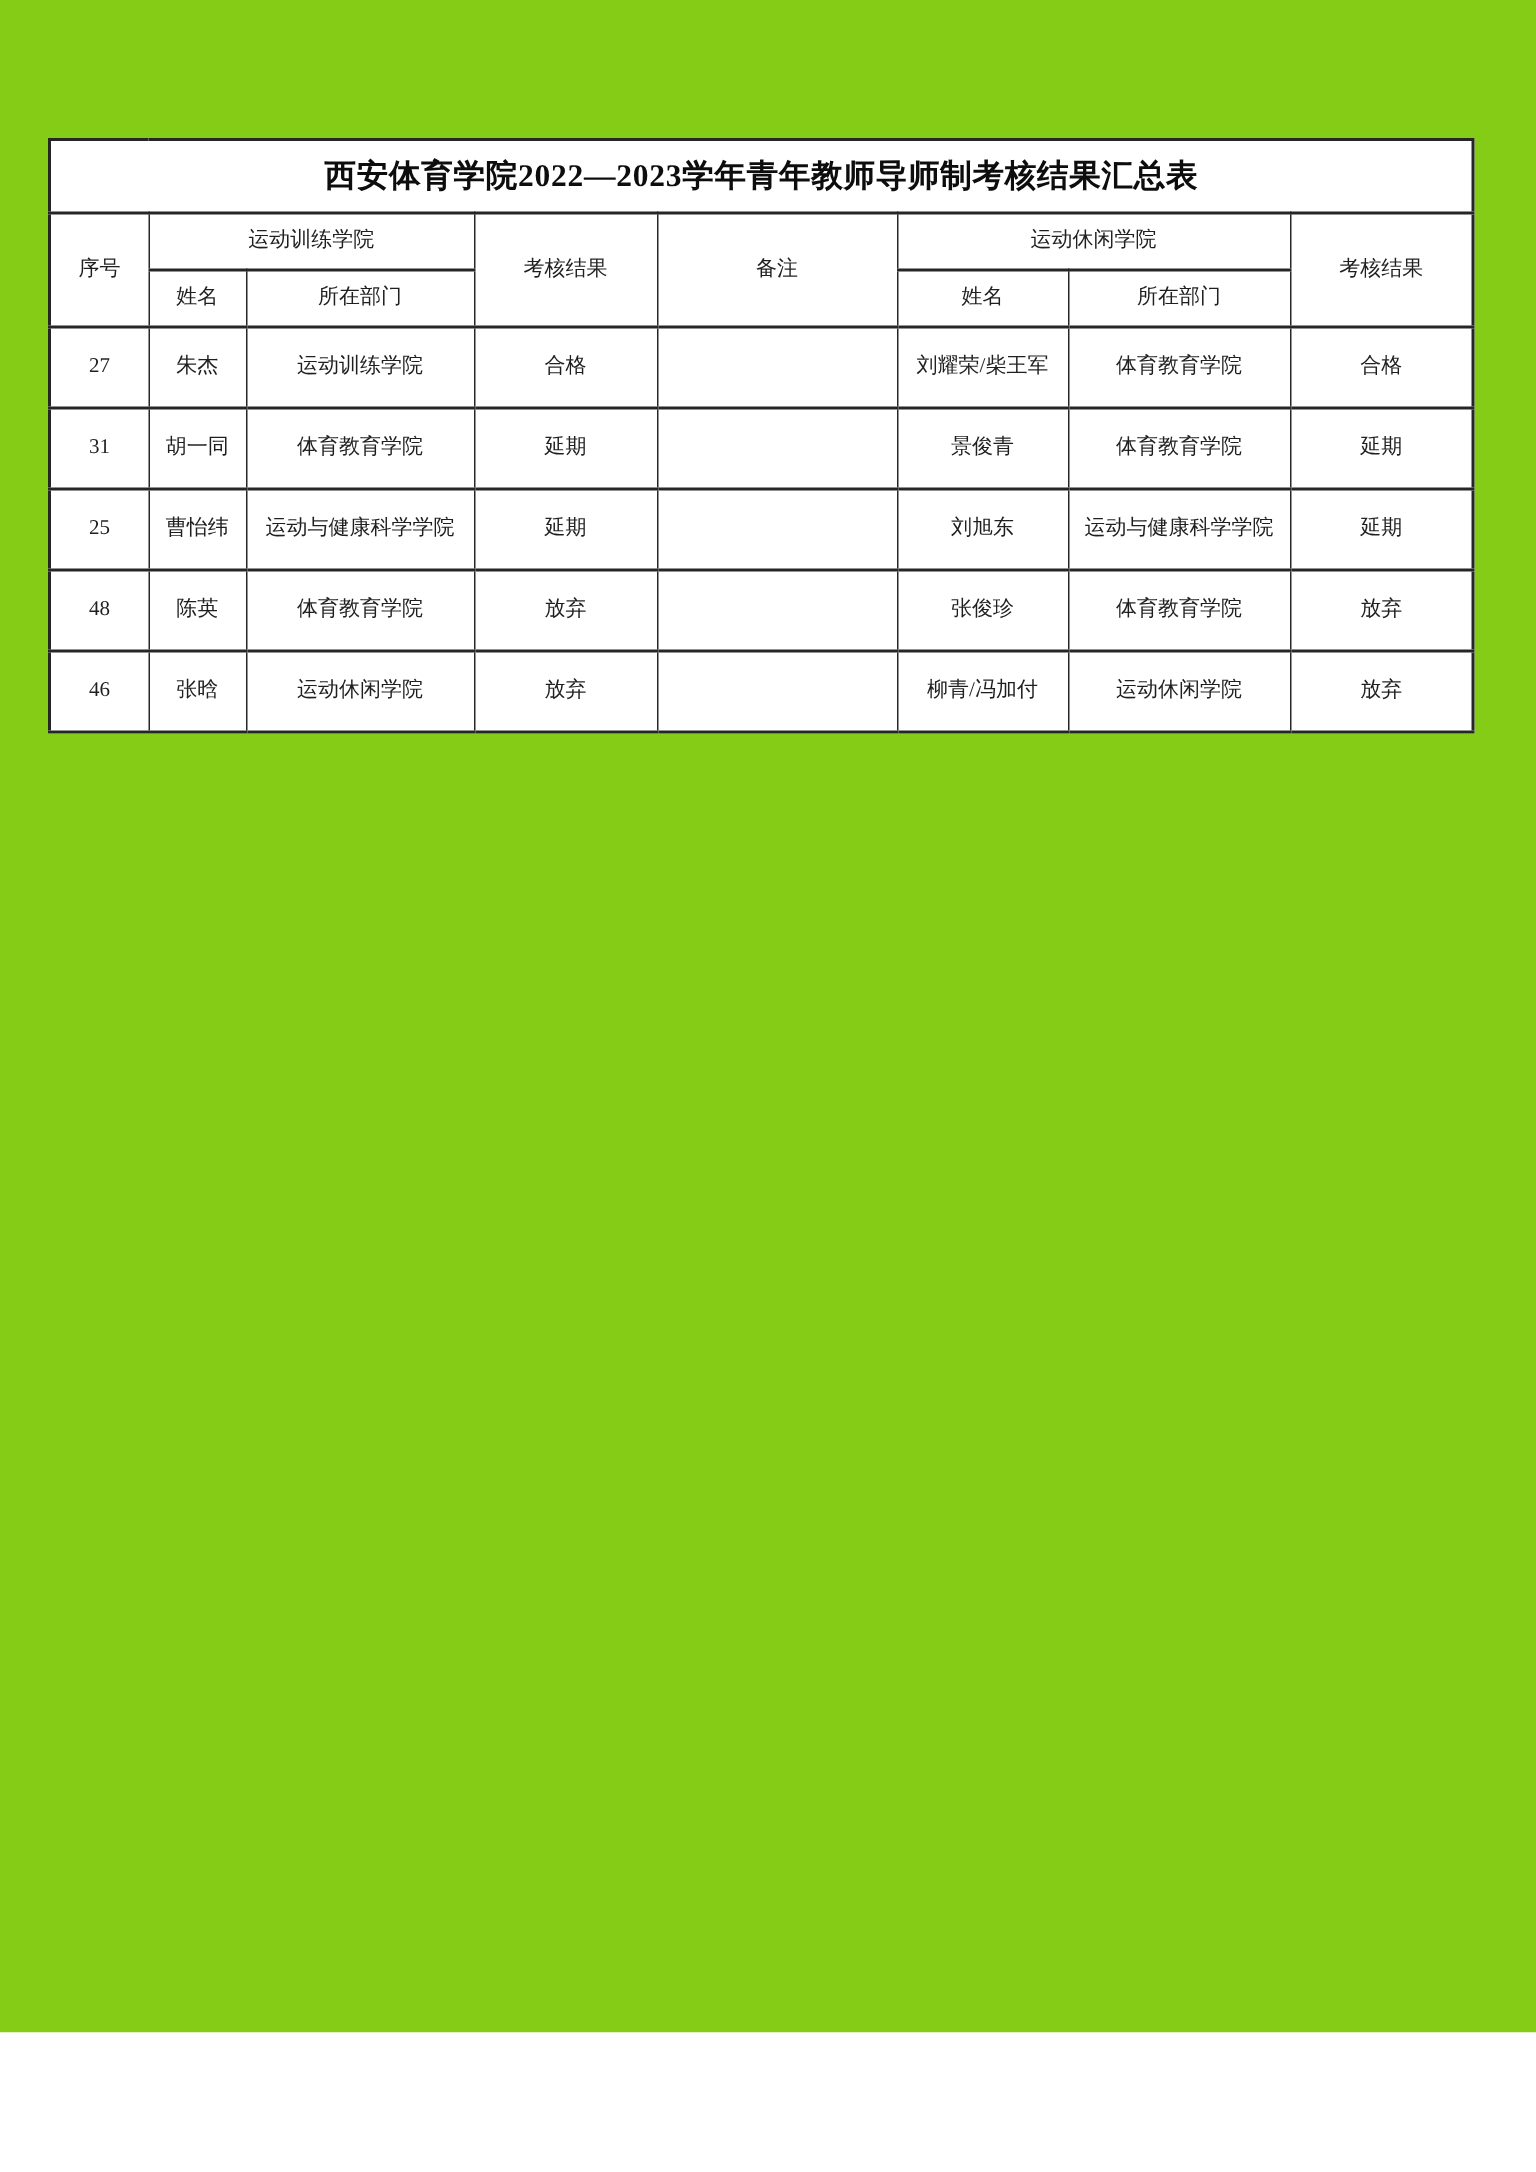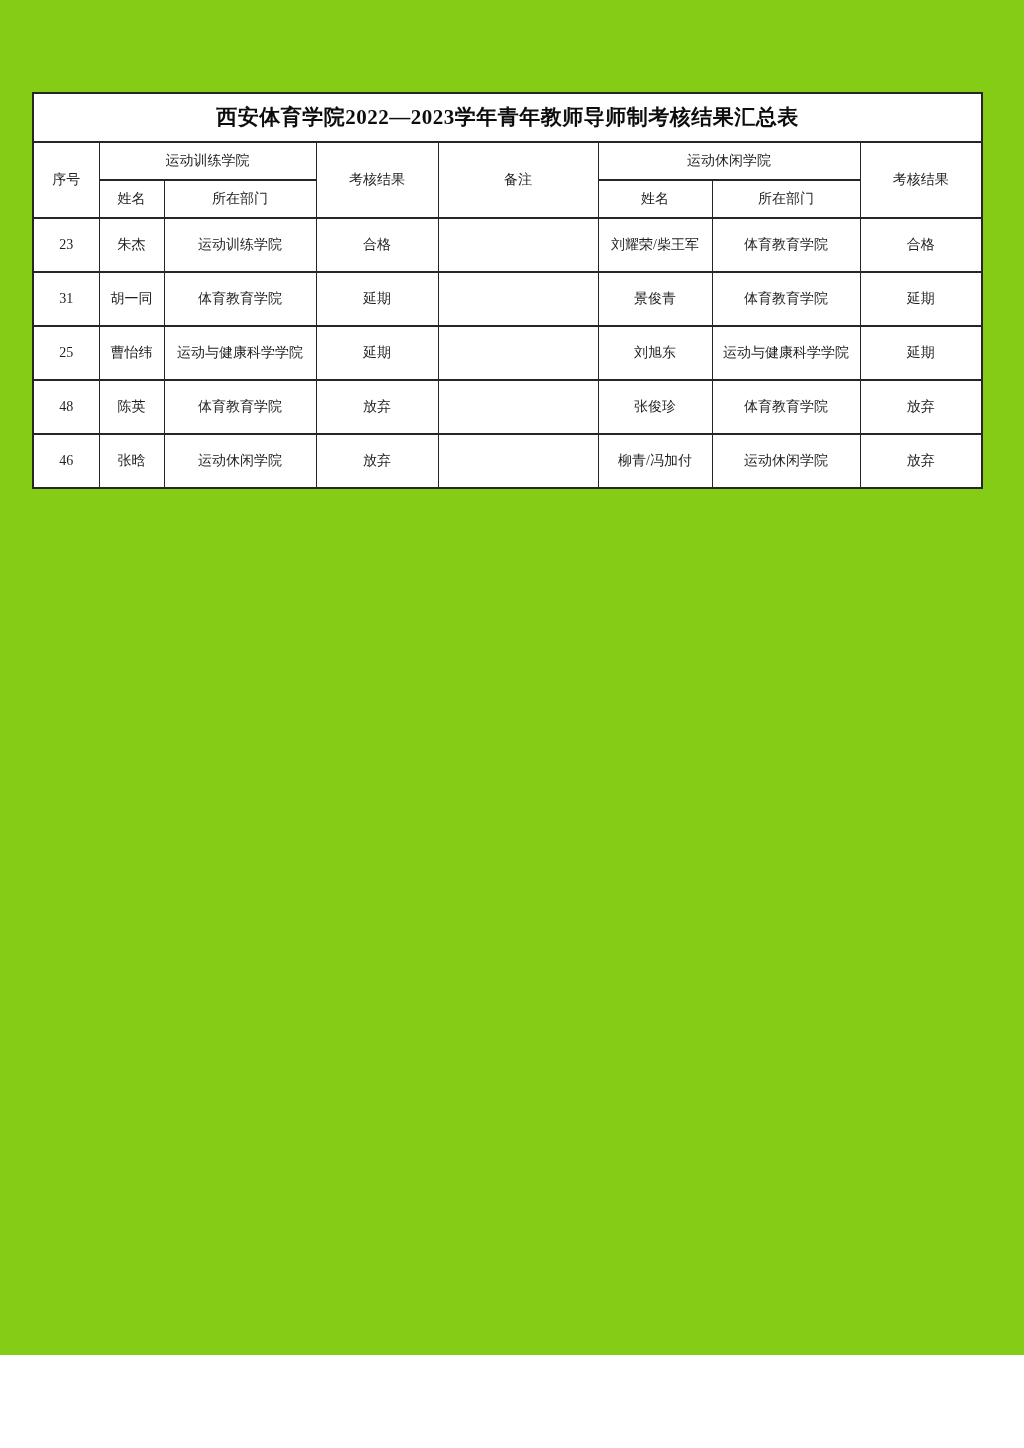--- a/index.html
+++ b/index.html
@@ -83,21 +83,21 @@
     </tr>
 
     <tr class="head-row-2">
       <td>姓名</td>
       <td>所在部门</td>
       <td>姓名</td>
       <td>所在部门</td>
     </tr>
 
     <tr class="data-row">
-      <td>23</td>
+      <td>27</td>
       <td>朱杰</td>
       <td>运动训练学院</td>
       <td>合格</td>
       <td></td>
       <td>刘耀荣/柴王军</td>
       <td>体育教育学院</td>
       <td>合格</td>
     </tr>
 
     <tr class="data-row">

